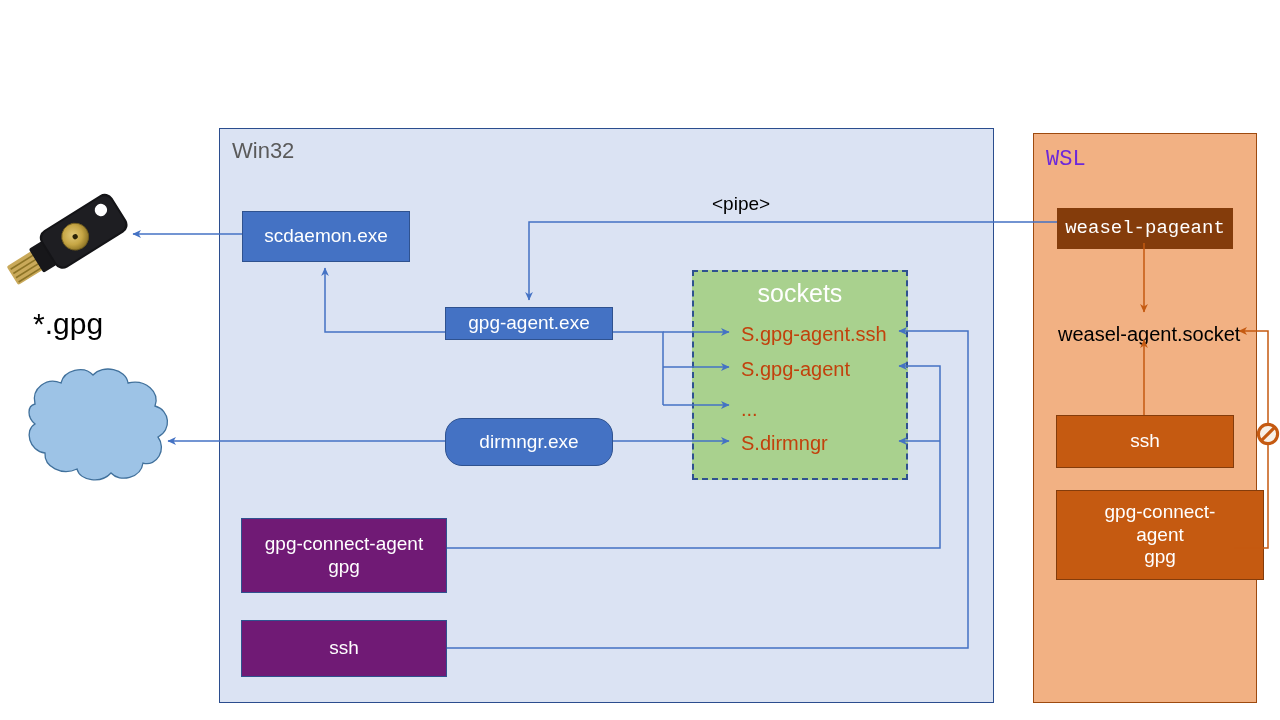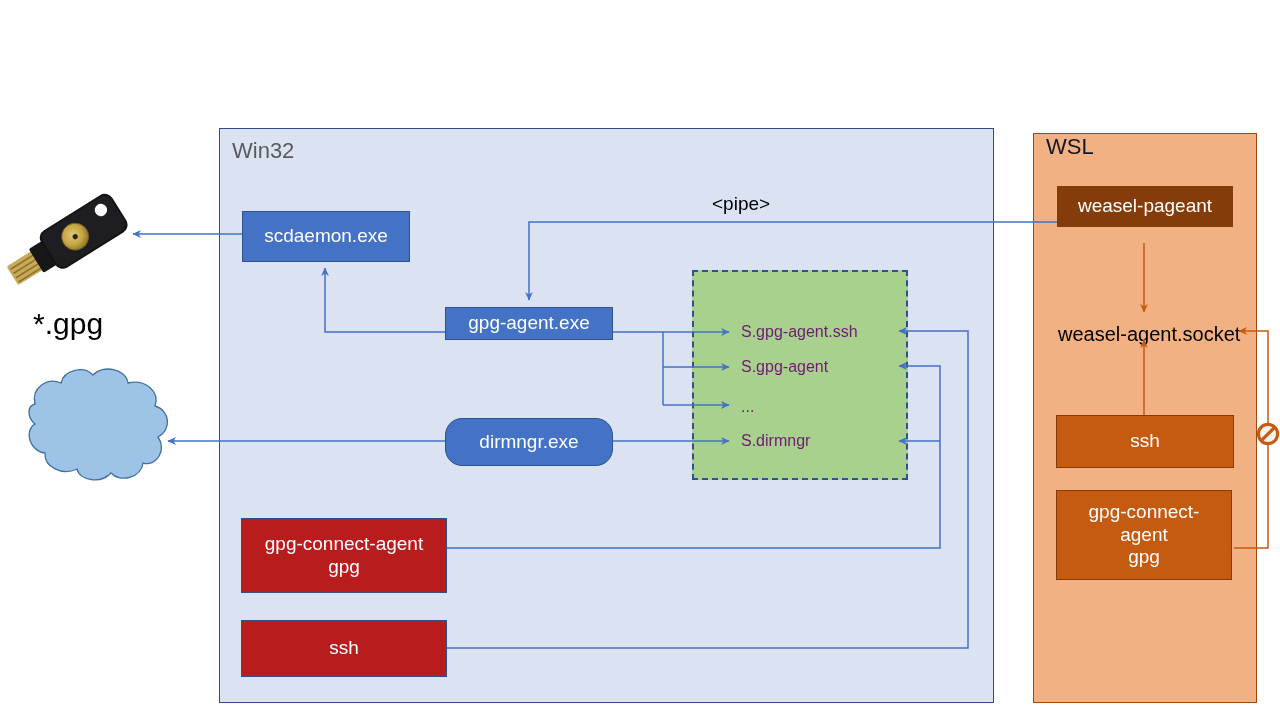--- a/index.html
+++ b/index.html
@@ -27,85 +27,85 @@
     border: 1.6px solid #9e4a0f;
   }
   .panel-title {
     position: absolute;
     font-size: 22px;
     line-height: 1;
     color: #5a5a5a;
     white-space: nowrap;
   }
   .panel-title.win32 { left: 232px; top: 140px; }
-  .panel-title.wsl  { left: 1046px; top: 136px; color: #0f172a; }
+  .panel-title.wsl  { left: 1046px; top: 149px; color: #6d28d9; font-family: Liberation Mono, monospace; }
 
   
   .box {
     position: absolute;
     box-sizing: border-box;
     display: flex;
     align-items: center;
     justify-content: center;
     text-align: center;
     color: #ffffff;
     line-height: 1.18;
     white-space: pre-line;
   }
   .box-darkblue {
     background: #4472c4;
     border: 1.4px solid #2f528f;
     font-size: 19px;
   }
   .box-cyan {
-    background: #b91c1c;
+    background: #701a75;
     border: 1.4px solid #2f528f;
     font-size: 19px;
   }
   .box-darkbrown {
     background: #843c0b;
     border: 1.4px solid #843c0b;
     font-size: 19px;
   }
   .box-orange {
     background: #c55a11;
     border: 1.4px solid #843c0b;
     font-size: 19px;
   }
 
   #scdaemon   { left: 242px; top: 211px; width: 168px; height: 51px; }
   #gpgagent   { left: 445px; top: 307px; width: 168px; height: 33px; }
   #dirmngr    { left: 445px; top: 418px; width: 168px; height: 48px; border-radius: 17px; }
   #gpgconnect { left: 241px; top: 518px; width: 206px; height: 75px; }
   #sshwin     { left: 241px; top: 620px; width: 206px; height: 57px; }
 
-  #pageant    { left: 1057px; top: 186px; width: 176px; height: 41px; }
+  #pageant    { left: 1057px; top: 208px; width: 176px; height: 41px; font-family: Liberation Mono, monospace; }
   #sshwsl     { left: 1056px; top: 415px; width: 178px; height: 53px; }
-  #gcawsl     { left: 1056px; top: 490px; width: 176px; height: 90px; }
+  #gcawsl     { left: 1056px; top: 490px; width: 208px; height: 90px; }
 
   
   .sockets-group {
     position: absolute;
     left: 692px; top: 270px; width: 216px; height: 210px;
     background: #a9d18e;
     border: 2px dashed #2f528f;
     box-sizing: border-box;
   }
   .sockets-title {
     position: absolute;
     left: 692px; top: 281px; width: 216px;
     text-align: center;
     font-size: 25px;
     color: #ffffff;
     line-height: 1;
   }
   .socket-label {
     position: absolute;
-    font-size: 16px;
-    color: #701a75;
+    font-size: 20px;
+    color: #c2410c;
     line-height: 1;
     white-space: nowrap;
   }
   #sk0 { left: 741px; top: 324px; }
   #sk1 { left: 741px; top: 359px; }
   #sk2 { left: 741px; top: 399px; }
   #sk3 { left: 741px; top: 433px; }
 
   
   .free-text {
@@ -140,20 +140,21 @@
 
 <div id="stage">
 
   <div class="panel panel-win32"></div>
   <div class="panel panel-wsl"></div>
 
   <div class="panel-title win32">Win32</div>
   <div class="panel-title wsl">WSL</div>
 
   <div class="sockets-group"></div>
+  <div class="sockets-title">sockets</div>
   <div class="socket-label" id="sk0">S.gpg-agent.ssh</div>
   <div class="socket-label" id="sk1">S.gpg-agent</div>
   <div class="socket-label" id="sk2">...</div>
   <div class="socket-label" id="sk3">S.dirmngr</div>
 
   <div class="box box-darkblue" id="scdaemon">scdaemon.exe</div>
   <div class="box box-darkblue" id="gpgagent">gpg-agent.exe</div>
   <div class="box box-darkblue" id="dirmngr">dirmngr.exe</div>
   <div class="box box-cyan" id="gpgconnect">gpg-connect-agent
 gpg</div>

